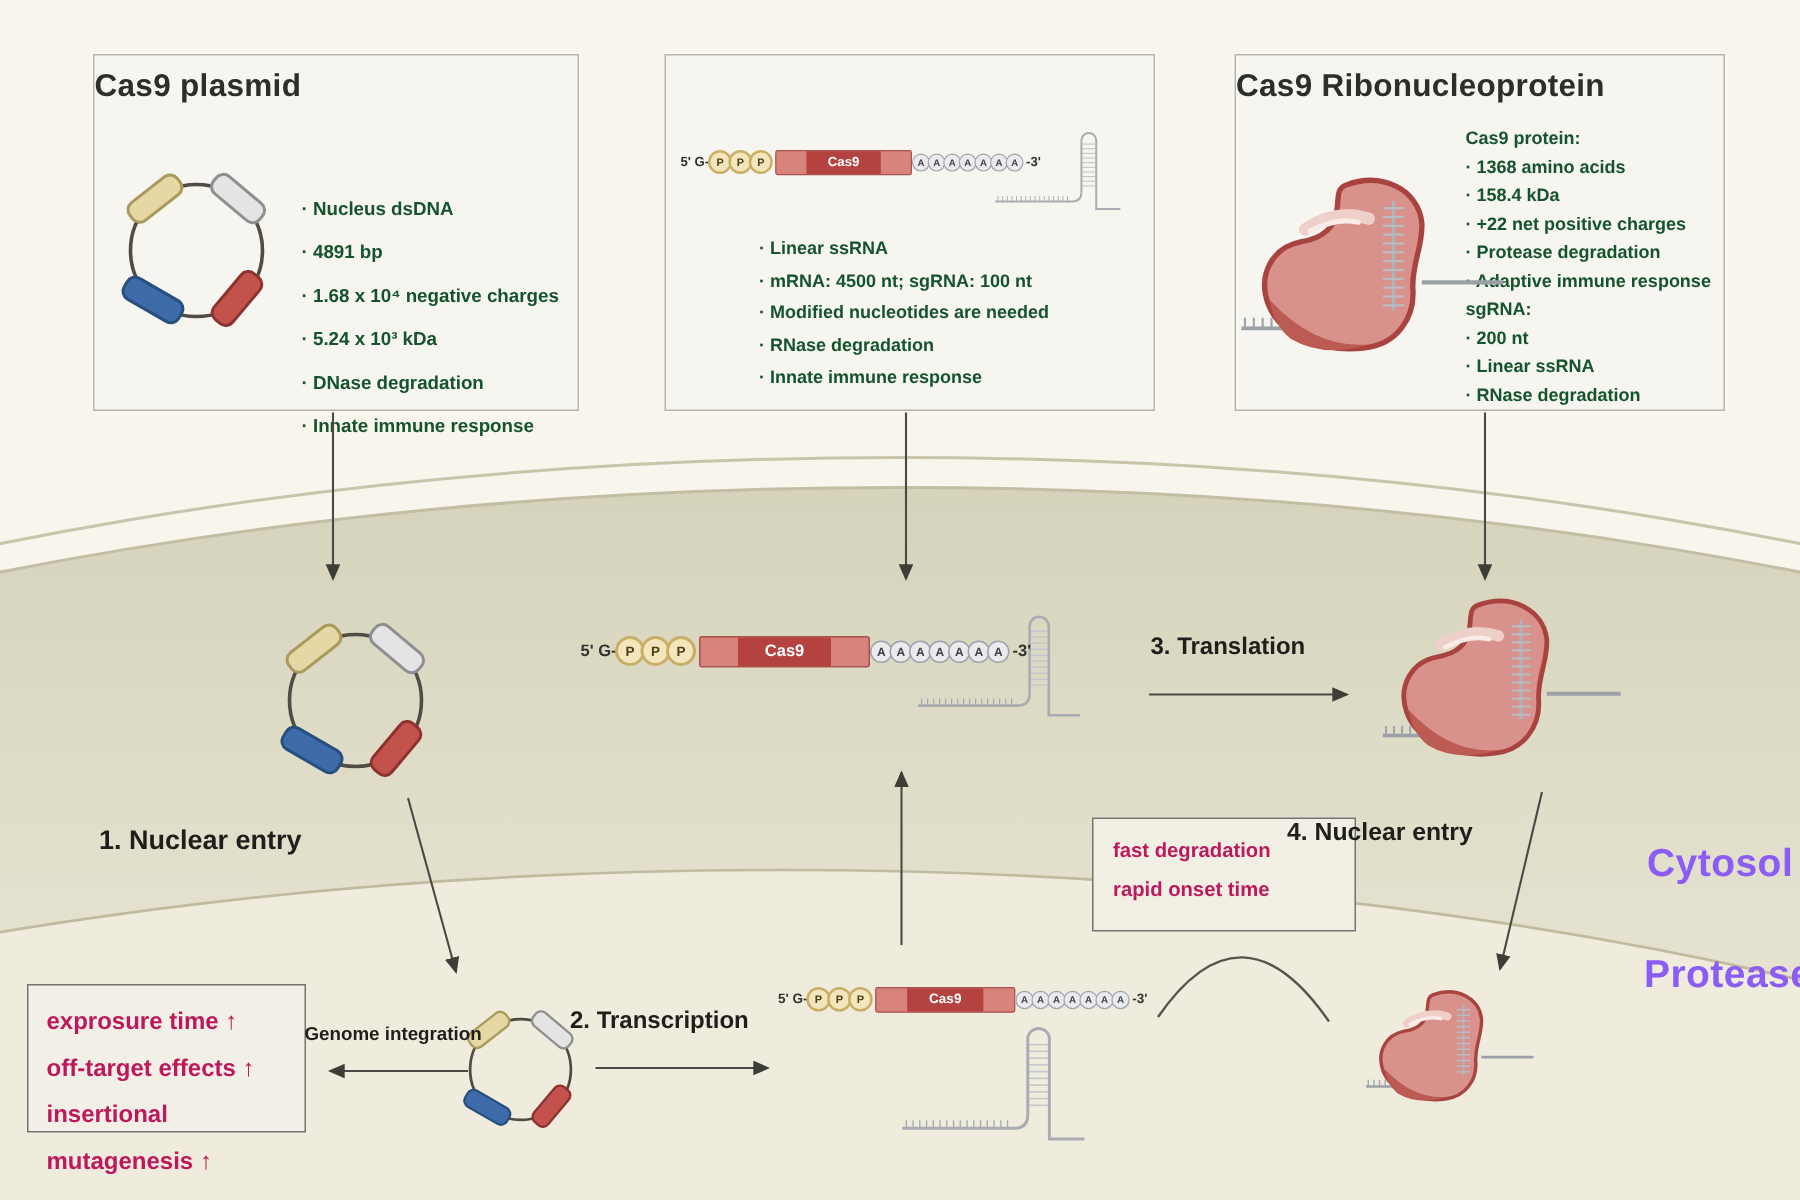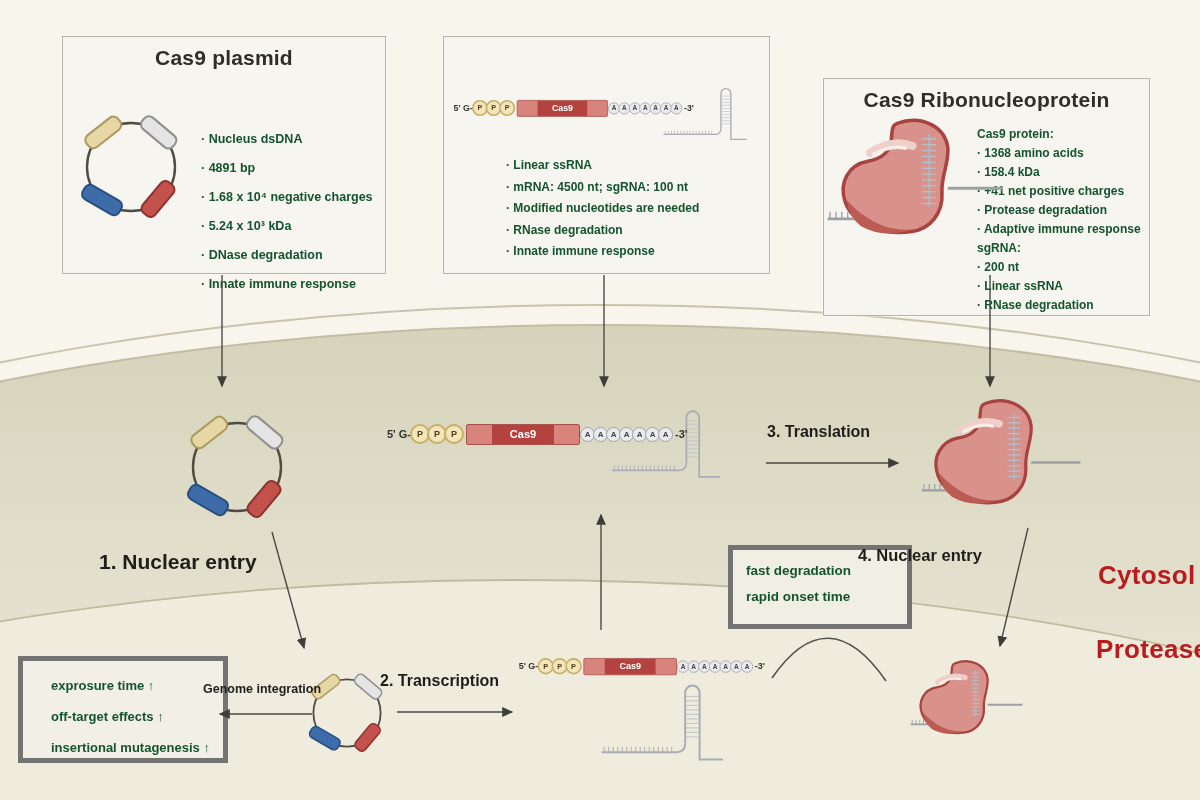--- a/index.html
+++ b/index.html
@@ -4,33 +4,33 @@
 <style>
   html,body{margin:0;padding:0;background:#888;}
   #stage{position:relative;width:1200px;height:800px;overflow:hidden;
     font-family:"Liberation Sans",sans-serif;background:#f7f5ec;}
   #stage svg{position:absolute;left:0;top:0;pointer-events:none;}
   .layer{position:absolute;left:0;top:0;width:1200px;height:800px;}
 
   
   .infobox{position:absolute;background:#f6f5ef;border:1px solid #b6b4a9;
     box-shadow:0 0 0 1px rgba(255,255,255,.4);}
-  .infobox .title{position:absolute;left:0;right:0;top:9px;text-align:center;
+  .infobox .title{position:absolute;left:0;right:0;top:9px;text-align:left;
     font-size:21px;font-weight:bold;color:#2d2d29;letter-spacing:.2px;}
   .blist{position:absolute;margin:0;padding:0;list-style:none;
     font-weight:bold;color:#14532d;}
   .blist li{white-space:nowrap;}
 
   
-  .callout{position:absolute;border:5px solid #737373;background:#f1efe3;
-    font-weight:bold;color:#14532d;}
+  .callout{position:absolute;border:1px solid #737373;background:#f1efe3;
+    font-weight:bold;color:#be185d;}
 
   
   .steplabel{position:absolute;font-weight:bold;color:#1e1e1a;white-space:nowrap;}
-  .arealabel{position:absolute;font-weight:bold;color:#b91c1c;font-size:26px;
+  .arealabel{position:absolute;font-weight:bold;color:#8b5cf6;font-size:26px;
     letter-spacing:.3px;white-space:nowrap;}
 
   
   .mrna{position:absolute;display:flex;align-items:center;height:20px;
     transform-origin:0 0;white-space:nowrap;}
   .mrna .m5,.mrna .m3{font-size:11px;font-weight:bold;color:#33332e;margin:0 2px;}
   .mrna .pc{width:16px;height:16px;border-radius:50%;background:#f3e6bd;
     border:2px solid #c9ae66;display:flex;align-items:center;justify-content:center;
     font-size:9px;font-weight:bold;color:#4c3d13;margin-left:-3px;flex:none;}
   .mrna .bar{width:112px;height:19px;background:#d9837d;border:1px solid #a8524d;
@@ -75,44 +75,44 @@
   <div class="infobox" style="left:443px;top:36px;width:325px;height:236px;">
     <ul class="blist" style="left:62px;top:118px;font-size:12px;line-height:21.5px;">
       <li>· Linear ssRNA</li>
       <li>· mRNA: 4500 nt; sgRNA: 100 nt</li>
       <li>· Modified nucleotides are needed</li>
       <li>· RNase degradation</li>
       <li>· Innate immune response</li>
     </ul>
   </div>
 
-  <div class="infobox" style="left:823px;top:36px;width:325px;height:236px;margin-top:42px;">
+  <div class="infobox" style="left:823px;top:36px;width:325px;height:236px;">
     <div class="title">Cas9 Ribonucleoprotein</div>
     <ul class="blist" style="left:153px;top:46px;font-size:12px;line-height:19px;">
       <li>Cas9 protein:</li>
       <li>· 1368 amino acids</li>
       <li>· 158.4 kDa</li>
-      <li>· +41 net positive charges</li>
+      <li>· +22 net positive charges</li>
       <li>· Protease degradation</li>
       <li>· Adaptive immune response</li>
       <li>sgRNA:</li>
       <li>· 200 nt</li>
       <li>· Linear ssRNA</li>
       <li>· RNase degradation</li>
     </ul>
   </div>
 
   <div class="callout" style="left:728px;top:545px;width:161px;height:66px;padding:8px 0 0 13px;
        font-size:13.5px;line-height:26px;">
     <div>fast degradation</div>
     <div>rapid onset time</div>
   </div>
 
-  <div class="callout" style="left:18px;top:656px;width:172px;height:88px;padding:9px 0 0 28px;
-       font-size:13px;line-height:31px;background:#f2f0e6;">
+  <div class="callout" style="left:18px;top:656px;width:172px;height:88px;padding:9px 0 0 12px;
+       font-size:16px;line-height:31px;background:#f2f0e6;">
     <div>exprosure time ↑</div>
     <div>off-target effects ↑</div>
     <div>insertional mutagenesis ↑</div>
   </div>
 
   <svg class="layer" width="1200" height="800" viewBox="0 0 1200 800">
     <defs>
       <marker id="ah" markerWidth="9" markerHeight="8" refX="7" refY="3.5" orient="auto">
         <path d="M0,0 L8,3.5 L0,7 Z" fill="#3e3e39"></path>
       </marker>
@@ -278,21 +278,21 @@
     <span class="ac">A</span>
     <span class="ac">A</span>
     <span class="ac">A</span>
     <span class="ac">A</span>
     <span class="ac">A</span>
     <span class="ac">A</span>
     <span class="ac">A</span>
     <span class="m3">-3'</span>
   </div>
 
-  <div class="steplabel" style="left:66px;top:550px;font-size:21px;margin-left:33px;">1. Nuclear entry</div>
+  <div class="steplabel" style="left:66px;top:550px;font-size:18px;">1. Nuclear entry</div>
   <div class="steplabel" style="left:380px;top:672px;font-size:16px;text-align:right;">2. Transcription</div>
   <div class="steplabel" style="left:767px;top:423px;font-size:16px;">3. Translation</div>
   <div class="steplabel" style="left:858px;top:546px;font-size:16.5px;">4. Nuclear entry</div>
   <div class="steplabel" style="left:203px;top:682px;font-size:12.5px;">Genome integration</div>
   <div class="arealabel" style="left:1098px;top:560px;">Cytosol</div>
   <div class="arealabel" style="left:1096px;top:634px;">Protease</div>
 
 </div>
 
 </body></html>

